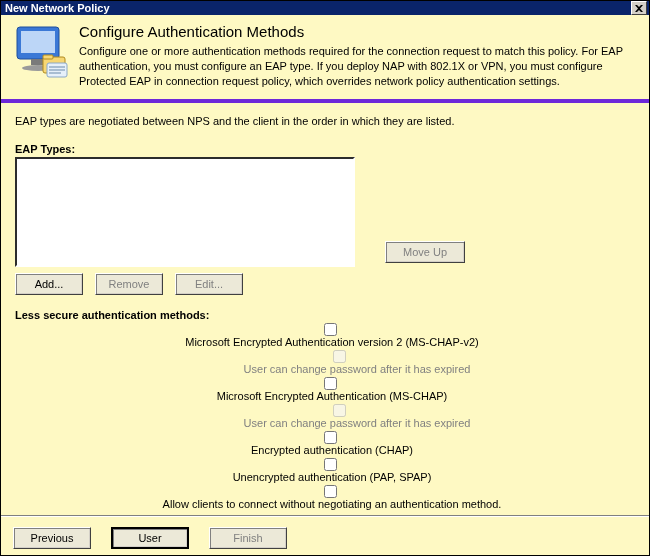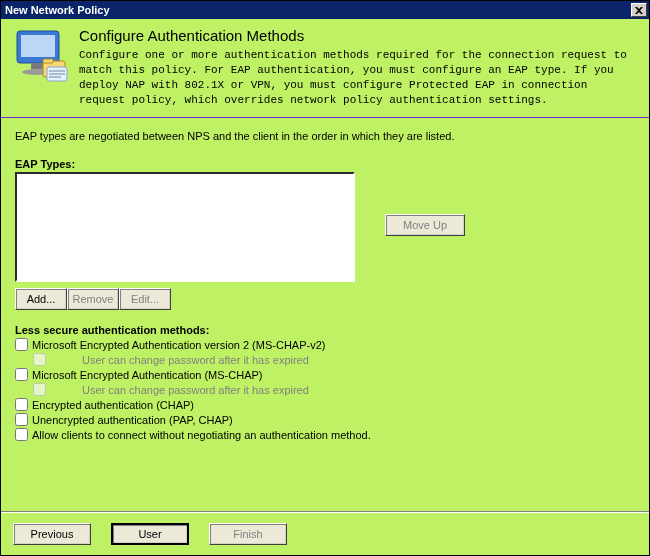--- a/index.html
+++ b/index.html
@@ -8,21 +8,21 @@
     font-family: Tahoma, Arial, sans-serif;
     font-size: 11px;
     background: #ece9d8;
     color: #000;
   }
   .window {
     width: 650px;
     height: 556px;
     border: 1px solid #000;
     box-sizing: border-box;
-    background: #bef264;
+    background: #fef9c3;
     position: relative;
     display: flex;
     flex-direction: column;
   }
   .titlebar {
     background: #0a246a;
     color: #fff;
     display: flex;
     align-items: center;
     justify-content: space-between;
@@ -46,55 +46,54 @@
     align-items: center;
     justify-content: center;
     font-size: 9px;
     color: #000;
     font-family: Arial, sans-serif;
     cursor: pointer;
   }
   .header-area {
     padding: 8px 12px 10px 12px;
     display: flex;
-    border-bottom: 1px solid #6d28d9;
+    border-bottom: 4px solid #6d28d9;
   }
   .header-icon {
     width: 58px;
     height: 56px;
     flex: 0 0 58px;
     margin-right: 8px;
     margin-top: 2px;
   }
   .header-text h1 {
     font-size: 15px;
     margin: 0 0 4px 0;
     font-weight: normal;
     font-family: "Segoe UI", Tahoma, sans-serif;
   }
   .header-text p {
     margin: 0;
     font-size: 11px;
     line-height: 1.35;
-    font-family: Liberation Mono, monospace;
   }
   .body-area {
     padding: 12px 0 4px 14px;
     flex: 1;
   }
   .note {
     margin: 0 0 16px 0;
   }
   .section-label {
     font-weight: bold;
     margin-bottom: 2px;
   }
   .eap-row {
     display: flex;
-    align-items: center;
+    align-items: flex-end;
   }
   .listbox {
     width: 340px;
     height: 110px;
     background: #fff;
     border: 2px inset #fff;
     border-top-color: #808080;
     border-left-color: #808080;
     box-sizing: border-box;
   }
@@ -122,30 +121,31 @@
   }
   .side-buttons button {
     width: 80px;
     margin-bottom: 4px;
   }
   .below-buttons {
     margin-top: 6px;
     display: flex;
   }
   .below-buttons button {
-    width: 52px;
-    margin-right: 0;
+    width: 68px;
+    margin-right: 12px;
   }
   .less-secure {
     margin-top: 14px;
   }
   .chk-row {
     display: flex;
     align-items: center;
     margin: 2px 0;
+    flex-direction: column;
   }
   .chk-row.indent {
     margin-left: 18px;
   }
   .chk-row input[type=checkbox] {
     margin: 0 4px 0 0;
     width: 13px;
     height: 13px;
   }
   .chk-row.disabled label {
@@ -240,21 +240,21 @@
         <input type="checkbox" disabled="" style="">
         <label>User can change password after it has expired</label>
       </div>
 
       <div class="chk-row">
         <input type="checkbox" style="">
         <label>Encrypted authentication (CHAP)</label>
       </div>
       <div class="chk-row">
         <input type="checkbox" style="">
-        <label>Unencrypted authentication (PAP, CHAP)</label>
+        <label>Unencrypted authentication (PAP, SPAP)</label>
       </div>
       <div class="chk-row">
         <input type="checkbox" style="">
         <label>Allow clients to connect without negotiating an authentication method.</label>
       </div>
     </div>
   </div>
 
   <div class="footer">
     <button class="winbtn">Previous</button>

